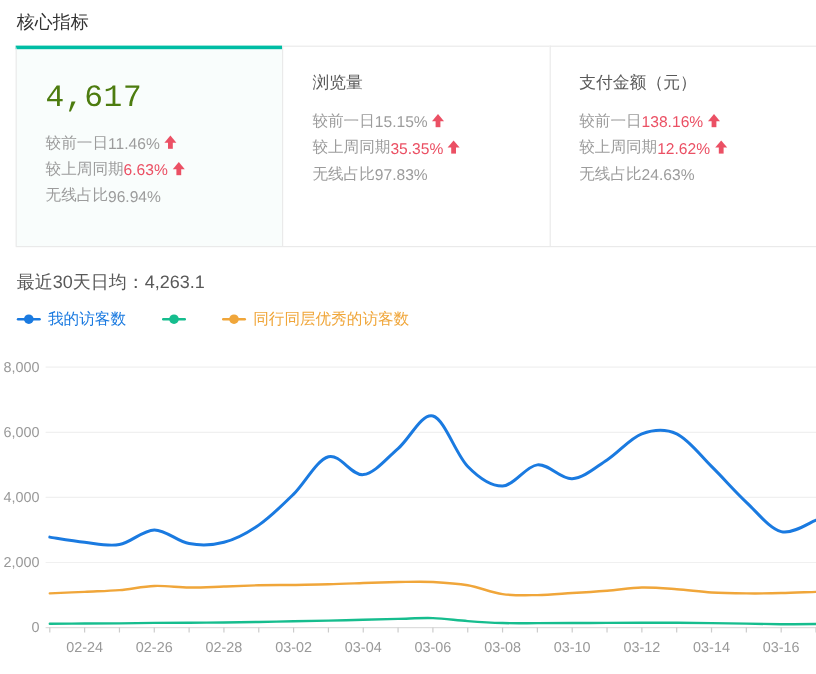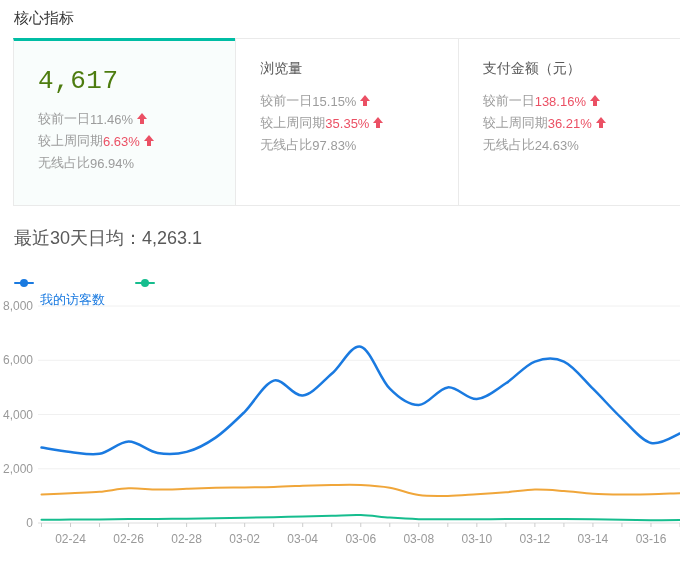--- a/index.html
+++ b/index.html
@@ -27,21 +27,21 @@
   .val[data-tone="muted"] { color:#9c9c9c; }
   .val[data-tone="red"]   { color:#eb5064; }
   .up-arrow { display:inline-block; position:relative; width:10px; height:12px; }
   .up-arrow::before { content:""; position:absolute; top:0; left:0; width:0; height:0;
           border-left:5px solid transparent; border-right:5px solid transparent;
           border-bottom:6px solid #eb5064; }
   .up-arrow::after { content:""; position:absolute; top:5px; left:3px;
           width:4px; height:6px; background:#eb5064; }
 
   
-  .avg-label { position:absolute; top:226px; left:14px; font-size:18px; color:#595959; }
+  .avg-label { position:absolute; top:226px; left:14px; font-size:15px; color:#595959; }
   .legend { position:absolute; top:257px; left:14px; display:flex; gap:30px; }
   .legend-item { display:flex; align-items:center; gap:6px; font-size:13px; cursor:pointer; }
   .lmark { position:relative; width:20px; height:10px; }
   .lline { position:absolute; left:0; top:4px; width:20px; height:2px; border-radius:1px; }
   .ldot  { position:absolute; left:6px; top:1px; width:8px; height:8px; border-radius:50%; }
   .chart-wrap { position:absolute; top:290px; left:0; width:680px; height:272px; }
 </style>
 </head>
 <body>
 
@@ -109,21 +109,21 @@
         <div class="crow">
           <span class="crow-label">较前一日</span>
           <span class="crow-val">
               <span class="val" data-tone="red">138.16%</span>
               <span class="up-arrow"></span>
             </span>
         </div>
         <div class="crow">
           <span class="crow-label">较上周同期</span>
           <span class="crow-val">
-              <span class="val" data-tone="red">36.21%</span>
+              <span class="val" data-tone="red">12.62%</span>
               <span class="up-arrow"></span>
             </span>
         </div>
         <div class="crow">
           <span class="crow-label">无线占比</span>
           <span class="crow-val">
               <span class="val" data-tone="muted">24.63%</span>
             </span>
         </div>
       </div>
@@ -132,27 +132,34 @@
   </div>
 
   <div class="avg-label">最近30天日均：4,263.1</div>
 
   <div class="legend">
     <div class="legend-item">
       <span class="lmark">
           <span class="lline" style="background: rgb(26, 122, 224);"></span>
           <span class="ldot" style="background: rgb(26, 122, 224);"></span>
         </span>
-      <span class="llabel" style="color: rgb(26, 122, 224); margin-top: 34px;">我的访客数</span>
+      <span class="llabel" style="color: rgb(26, 122, 224);">我的访客数</span>
     </div>
     <div class="legend-item">
       <span class="lmark">
           <span class="lline" style="background: rgb(22, 189, 142);"></span>
           <span class="ldot" style="background: rgb(22, 189, 142);"></span>
         </span>
+    </div>
+    <div class="legend-item">
+      <span class="lmark">
+          <span class="lline" style="background: rgb(240, 166, 58);"></span>
+          <span class="ldot" style="background: rgb(240, 166, 58);"></span>
+        </span>
+      <span class="llabel" style="color: rgb(240, 166, 58);">同行同层优秀的访客数</span>
     </div>
   </div>
 
   <div class="chart-wrap"><svg width="680" height="272">
         <line x1="38" y1="233" x2="680" y2="233" stroke="#dddddd" stroke-width="1"></line>
         <text x="33" y="237" text-anchor="end" font-size="12" fill="#999999">0</text>
         <line x1="38" y1="178.75" x2="680" y2="178.75" stroke="#f0f0f0" stroke-width="1"></line>
         <text x="33" y="182.75" text-anchor="end" font-size="12" fill="#999999">2,000</text>
         <line x1="38" y1="124.5" x2="680" y2="124.5" stroke="#f0f0f0" stroke-width="1"></line>
         <text x="33" y="128.5" text-anchor="end" font-size="12" fill="#999999">4,000</text>

